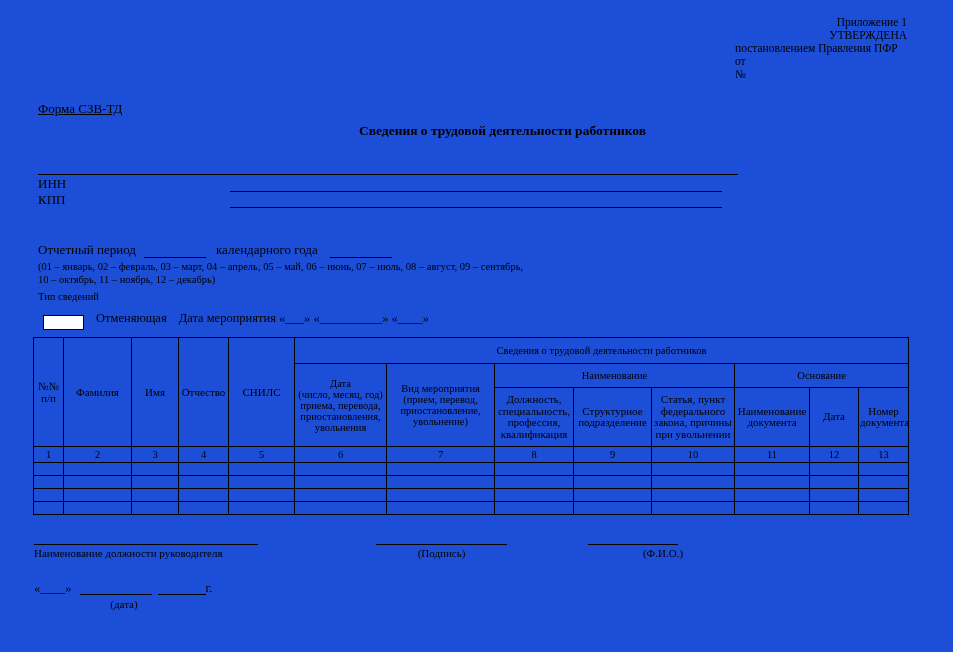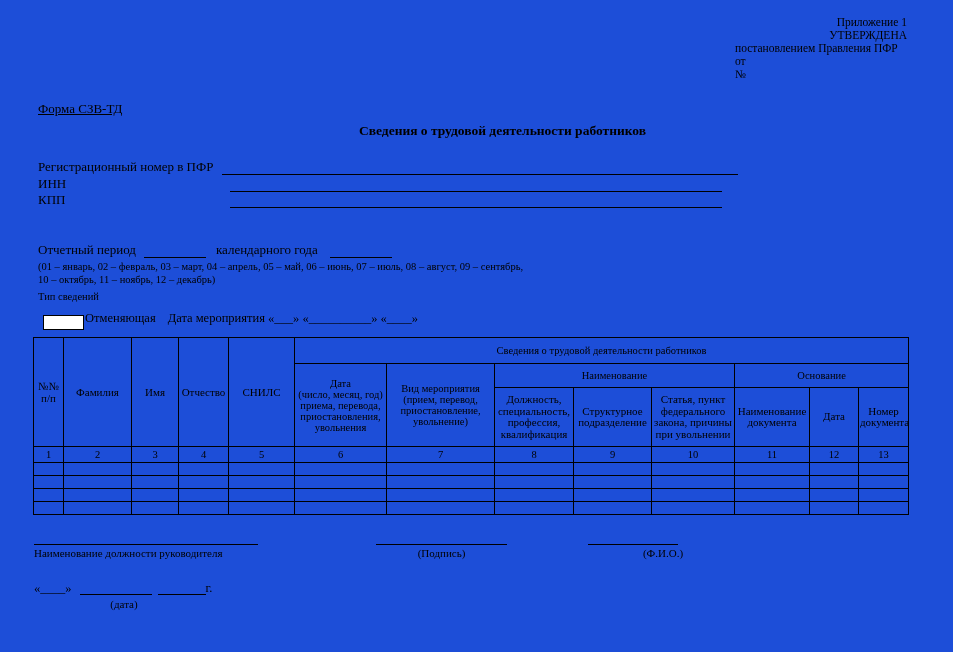--- a/index.html
+++ b/index.html
@@ -54,21 +54,21 @@
   .note1 { top: 260px; }
   .note2 { top: 273px; text-align: right; }
   .type-label { position: absolute; left: 38px; top: 291px; font-size: 10.5px; }
 
   
   .checkbox {
     position: absolute; left: 43px; top: 315px;
     width: 41px; height: 15px; border: 1px solid #000; background: #fff;
   }
   .cancel-row {
-    position: absolute; left: 85px; top: 311px;
+    position: absolute; left: 96px; top: 311px;
     display: flex; align-items: baseline; font-size: 12.5px;
   }
   .cancel-row .cancel { margin-right: 12px; }
 
   
   table.grid {
     position: absolute; left: 33px; top: 337px;
     border-collapse: collapse; table-layout: fixed; width: 875px;
   }
   table.grid th, table.grid td {
@@ -115,21 +115,20 @@
     <div>постановлением Правления ПФР</div>
     <div>от</div>
     <div>№</div>
   </div>
 
   <div class="form-code">Форма СЗВ-ТД</div>
   <div class="doc-title">Сведения о трудовой деятельности работников</div>
 
   <div class="fields">
     <div class="f-row">
-      <span class="lbl">Регистрационный номер в ПФР</span>
       <span class="blank"></span>
     </div>
     <div class="f-row">
       <span class="lbl lbl-fixed">ИНН</span>
       <span class="blank short"></span>
     </div>
     <div class="f-row">
       <span class="lbl lbl-fixed">КПП</span>
       <span class="blank short"></span>
     </div>

